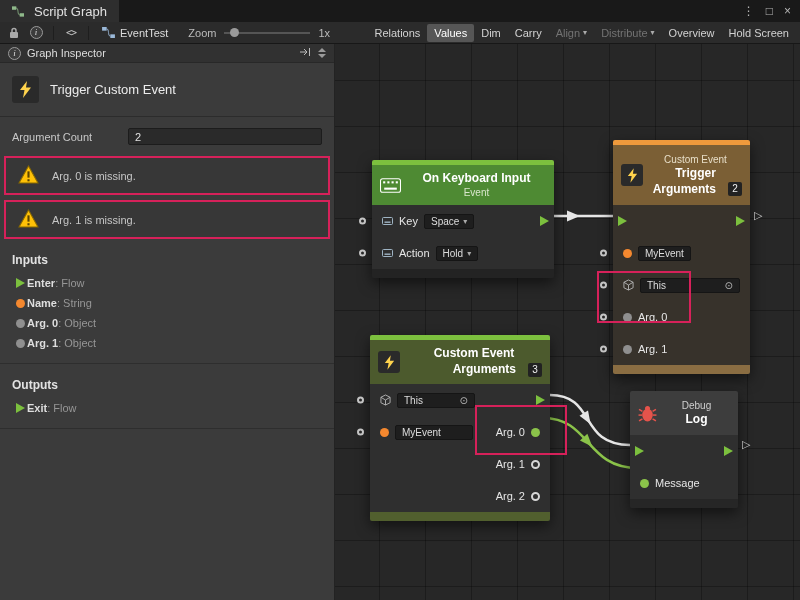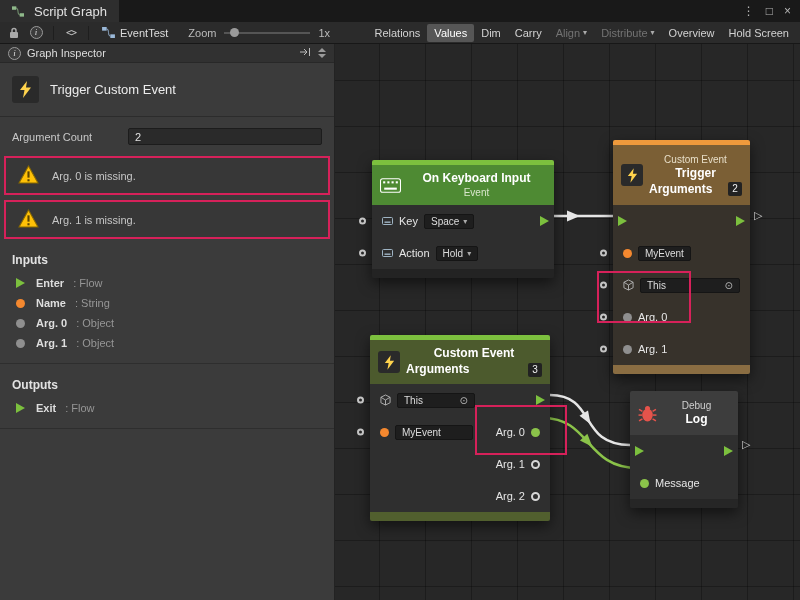--- a/index.html
+++ b/index.html
@@ -39,37 +39,37 @@
 .spin-down{width:0;height:0;border-left:4px solid transparent;border-right:4px solid transparent;border-top:4px solid #9a9a9a}
 .unit-title-row{display:flex;align-items:center;gap:11px;padding:13px 12px;border-bottom:1px solid #2c2c2c}
 .bolt-box{width:27px;height:27px;border-radius:3px;background:#2a2a2a;display:flex;align-items:center;justify-content:center;flex:none}
 .unit-title{font-size:13px;color:#ececec}
 .field-row{display:flex;align-items:center;padding:11px 12px 6px}
 .field-label{width:116px;color:#c8c8c8}
 .count-input{flex:1;height:17px;background:#2a2a2a;border:1px solid #1c1c1c;border-radius:2px;color:#e0e0e0;font-size:11px;padding:0 6px;font-family:inherit}
 .warnbox{margin:5px 4px 0;border:2px solid #d6215a;background:#373737;display:flex;align-items:center;gap:13px;padding:7px 12px;min-height:37px}
 .warn-text{color:#c6c6c6}
 .sec-heading{font-weight:bold;font-size:12px;color:#e2e2e2;padding:14px 12px 6px}
-.io-row{display:flex;align-items:center;gap:9px;padding:4px 14px}
+.io-row{display:flex;align-items:center;padding:4px 14px}
 .io-icon{width:13px;display:flex;justify-content:center;align-items:center;flex:none}
 .io-name{font-weight:bold;color:#dedede}
 .io-type{color:#969696}
 .divider{border-top:1px solid #2e2e2e;margin-top:10px}
 
 
 .graphview{position:absolute;top:44px;left:335px;right:0;bottom:0;background-color:#272727;background-image:linear-gradient(rgba(0,0,0,.28) 1px,transparent 1px),linear-gradient(90deg,rgba(0,0,0,.28) 1px,transparent 1px);background-size:46px 46px;background-position:-2px -10px;overflow:hidden}
 .wires{position:absolute;left:0;top:0;z-index:1}
 .node{position:absolute;z-index:2;font-size:11px;box-shadow:0 5px 14px rgba(0,0,0,.55);border-radius:2px}
 .colorbar{height:5px;border-radius:2px 2px 0 0}
 .nhead{display:flex;align-items:center;gap:6px;padding:5px 8px}
 .ntitles{flex:1;text-align:center;line-height:1.3}
 .nkind{font-size:10px;color:#e8dfc9}
 .ntitle{font-size:12px;font-weight:bold;color:#fff}
 .nsub{font-size:10px;color:#d9e6cc}
-.title-with-badge{display:flex;align-items:center;justify-content:space-between;gap:5px}
+.title-with-badge{display:flex;align-items:center;justify-content:flex-end;gap:12px}
 .badge{min-width:14px;height:14px;background:#222;border-radius:2px;color:#f0f0f0;font-size:10px;line-height:14px;text-align:center;padding:0 3px}
 .nbody{background:#303030}
 .nrow{position:relative;height:23px;display:flex;align-items:center;gap:6px;padding:16px 10px}
 .nfoot{height:9px;border-radius:0 0 2px 2px}
 .plabel{color:#e6e6e6}
 .rlabel{color:#e6e6e6}
 .row-right{margin-left:auto;display:flex;align-items:center;gap:6px}
 .vbox{display:inline-flex;align-items:center;gap:4px;background:#1e1e1e;border:1px solid #151515;border-radius:2px;padding:1px 6px;font-size:10px;color:#ddd}
 .picker{color:#b8b8b8;font-size:10px}
 .dot{width:9px;height:9px;border-radius:50%;flex:none}

